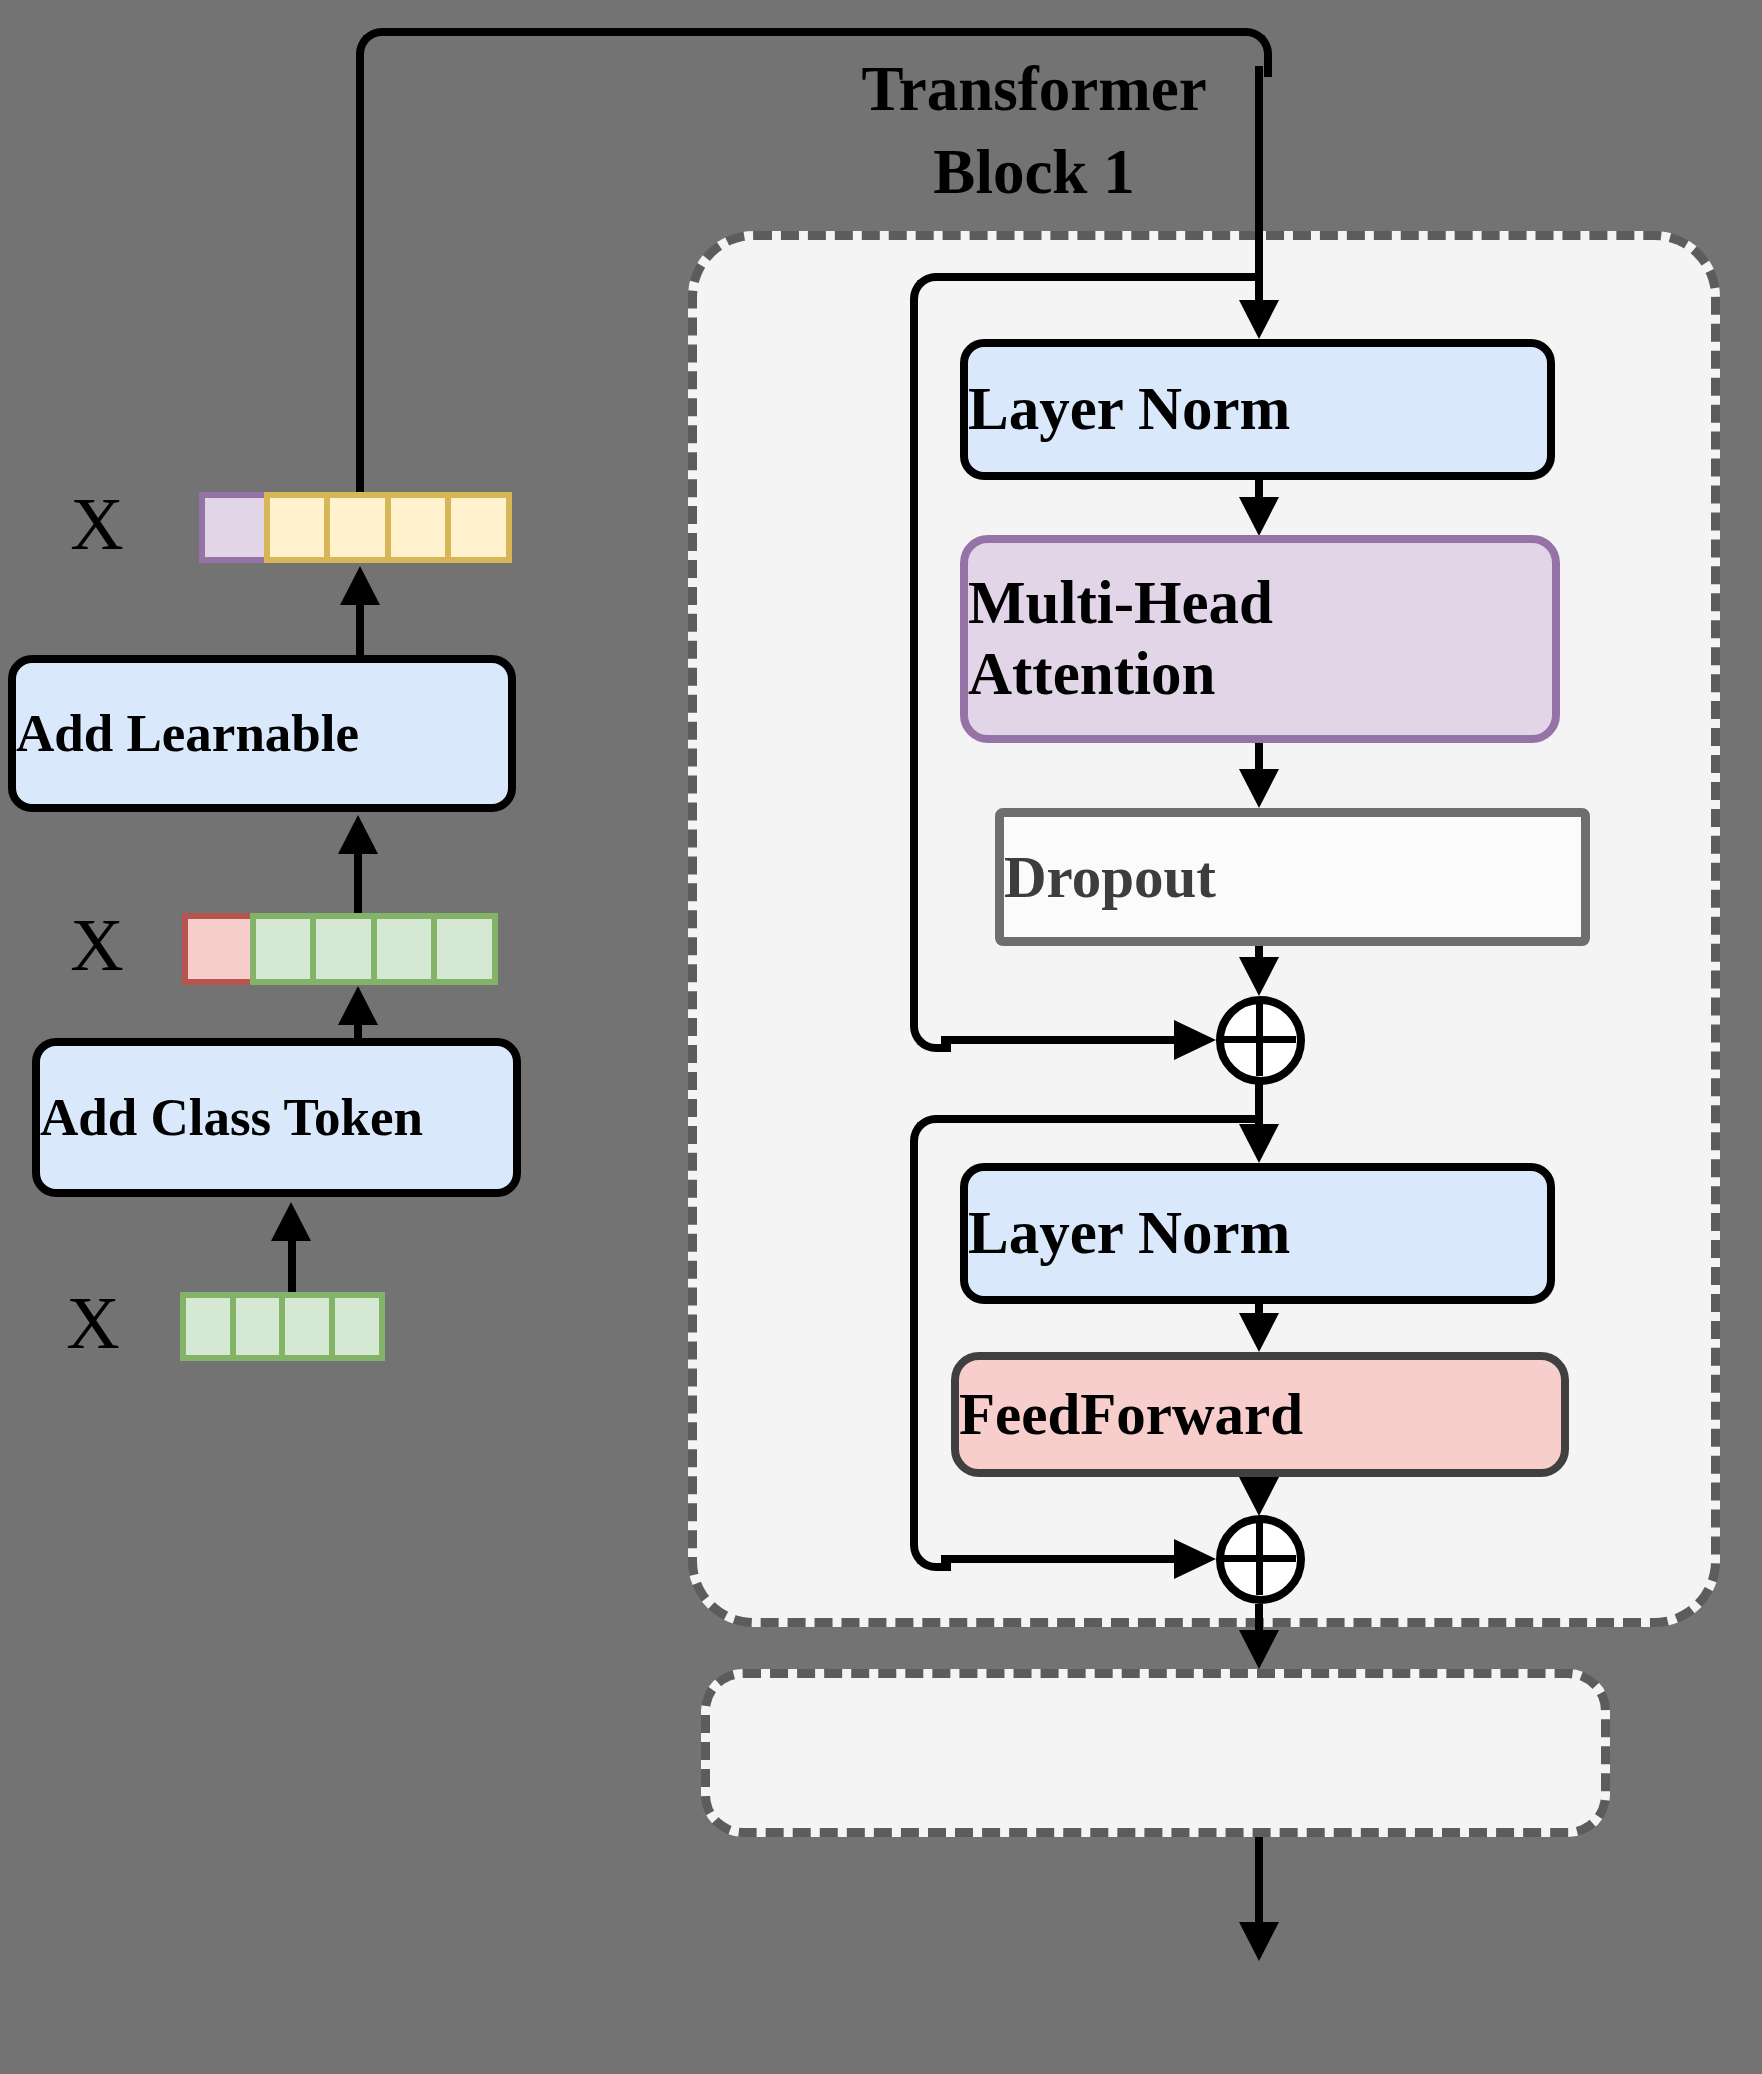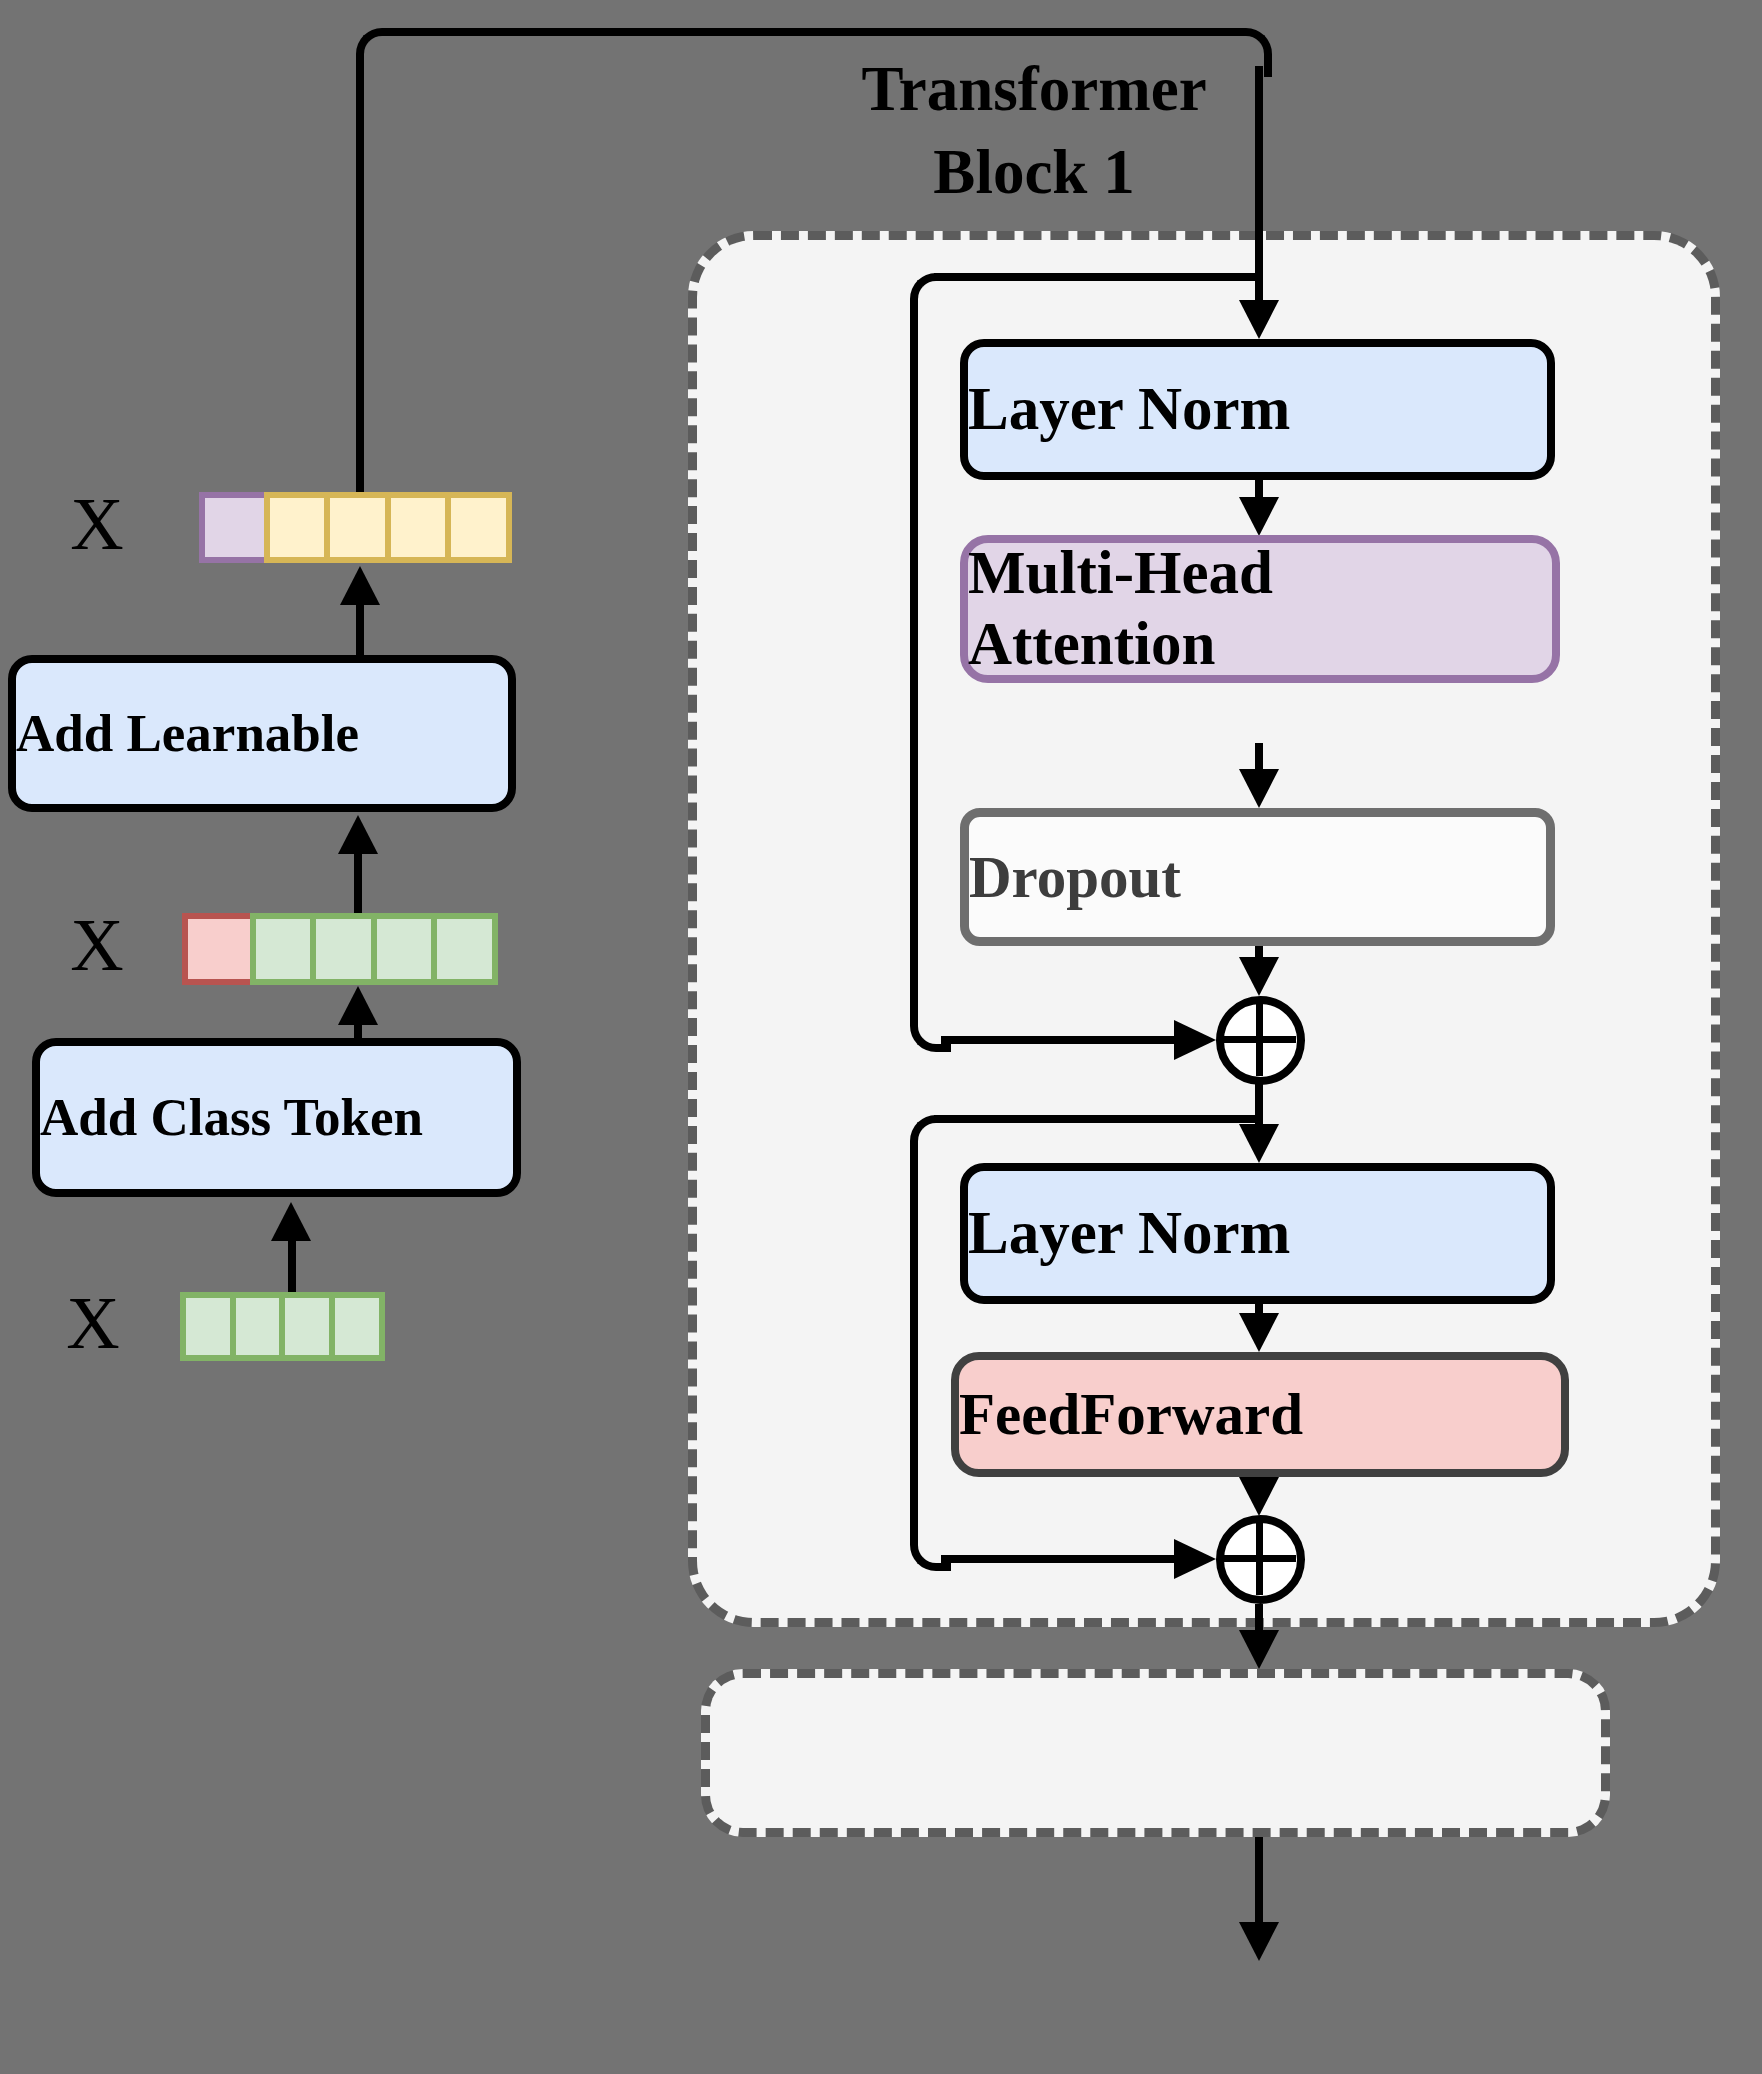--- a/index.html
+++ b/index.html
@@ -20,27 +20,27 @@
   
   .dashed-block { position:absolute; background:#f4f4f4; border:9.2px dashed #5c5c5c; box-sizing:border-box; }
   #tb1 { left:688px; top:231px; width:1032px; height:1396px; border-radius:66px; }
   #tb2 { left:701px; top:1669px; width:909px; height:168px; border-radius:42px; }
 
   
   .node { position:absolute; box-sizing:border-box; display:flex; flex-direction:column; align-items:flex-start; justify-content:center; text-align:center; font-weight:bold; color:#000; }
   .node .t { line-height:1.16; }
   .blue   { background:#dae8fc; border:8.3px solid #000;     border-radius:24px; }
   .purplebox { background:#e1d5e7; border:8.3px solid #9673a6; border-radius:28px; }
-  .graybox   { background:#fbfbfb; border:9.2px solid #6e6e6e; border-radius:20px; color:#3d3d3d; }
+  .graybox   { background:#fbfbfb; border:9.2px solid #6e6e6e; border-radius:8px; color:#3d3d3d;margin-left:35px; }
   .redbox    { background:#f8cecc; border:8px solid #404040; border-radius:28px; }
 
   #box-alpe { left:8px;  top:655px;  width:508px; height:157px; font-size:53px; }
   #box-act  { left:32px;  top:1038px; width:489px; height:159px; font-size:53px; }
   #box-ln1  { left:960px; top:339px;  width:595px; height:141px; font-size:61px; }
-  #box-mha  { left:960px; top:535px;  width:600px; height:148px; font-size:61px; }
+  #box-mha  { left:960px; top:535px;  width:600px; height:208px; font-size:61px; }
   #box-drop { left:960px; top:808px;  width:595px; height:138px; font-size:59px; }
   #box-ln2  { left:960px; top:1163px; width:595px; height:141px; font-size:61px; }
   #box-ff   { left:951px; top:1352px; width:618px; height:125px; font-size:59px; }
 
   
   .block-title { position:absolute; font-weight:bold; text-align:center; color:#000; line-height:1.32; }
   #tb1-title { left:794px; top:48px;   width:480px; font-size:63px; }
 
   
   .x-label { position:absolute; font-size:74px; font-weight:normal; color:#000; width:102px; text-align:center; }

